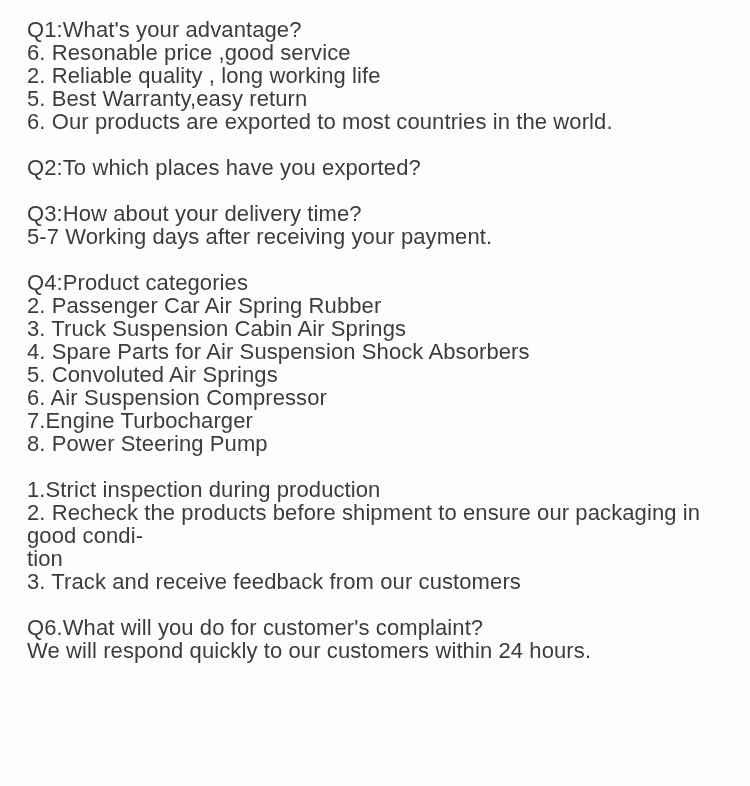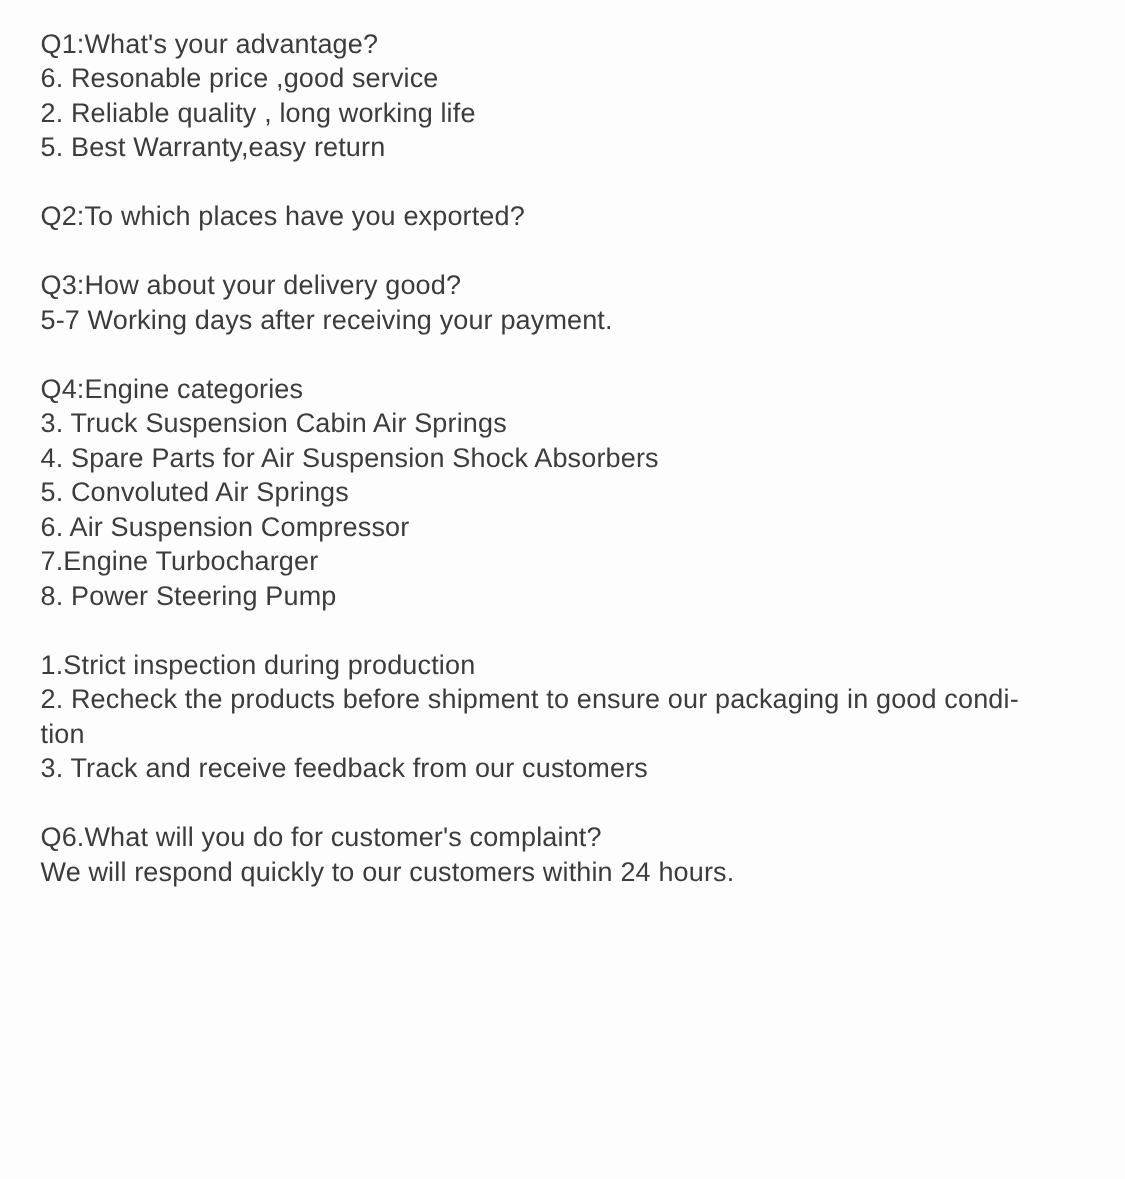--- a/index.html
+++ b/index.html
@@ -11,21 +11,21 @@
     height: 786px;
     background: #fdfdfd;
     font-family: "Liberation Sans", sans-serif;
     overflow: hidden;
   }
   .doc {
     box-sizing: border-box;
     width: 750px;
     height: 786px;
     padding: 18px 18px 0 27px;
-    font-size: 18px;
+    font-size: 22px;
     line-height: 23px;
     color: #3c3c3c;
     letter-spacing: 0.1px;
   }
   .faq-section {
     margin: 0 0 23px 0;
   }
   .faq-question,
   .faq-line {
     white-space: pre-wrap;
@@ -35,33 +35,35 @@
 </head>
 <body style="background: rgb(253, 253, 253);">
 
 <main class="doc" style="color: rgb(60, 60, 60);">
   <div id="sections-root">
   <section class="faq-section">
     <div class="faq-question">Q1:What's your advantage?</div>
   <div class="faq-line">6. Resonable price ,good service</div>
         <div class="faq-line">2. Reliable quality , long working life</div>
         <div class="faq-line">5. Best Warranty,easy return</div>
+        <div class="faq-line">6. Our products are exported to most countries in the world.</div>
       </section>
 
   <section class="faq-section">
     <div class="faq-question">Q2:To which places have you exported?</div>
       </section>
 
   <section class="faq-section">
-    <div class="faq-question">Q3:How about your delivery good?</div>
+    <div class="faq-question">Q3:How about your delivery time?</div>
   <div class="faq-line">5-7 Working days after receiving your payment.</div>
       </section>
 
   <section class="faq-section">
-    <div class="faq-question">Q4:Engine categories</div>
+    <div class="faq-question">Q4:Product categories</div>
+        <div class="faq-line">2. Passenger Car Air Spring Rubber</div>
         <div class="faq-line">3. Truck Suspension Cabin Air Springs</div>
         <div class="faq-line">4. Spare Parts for Air Suspension Shock Absorbers</div>
         <div class="faq-line">5. Convoluted Air Springs</div>
         <div class="faq-line">6. Air Suspension Compressor</div>
         <div class="faq-line">7.Engine Turbocharger</div>
         <div class="faq-line">8. Power Steering Pump</div>
       </section>
 
   <section class="faq-section">
   <div class="faq-line">1.Strict inspection during production</div>

